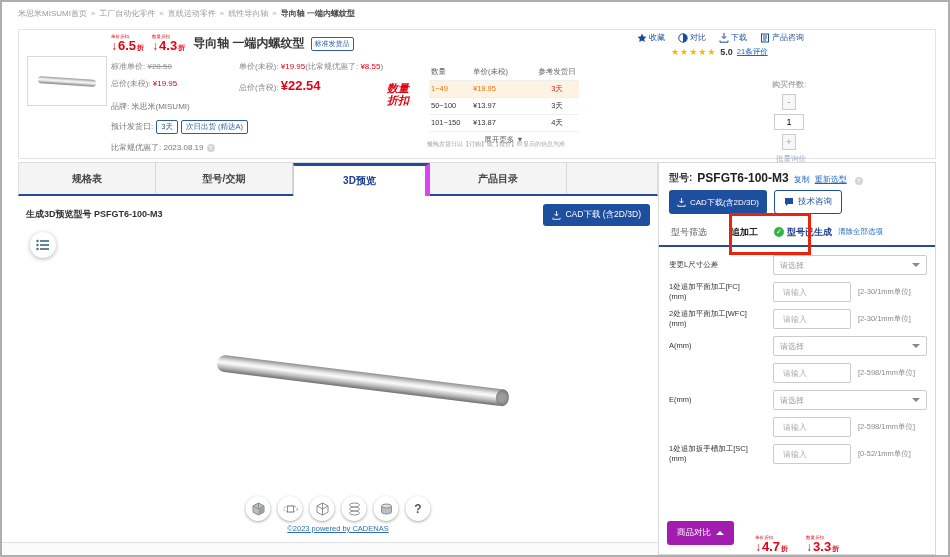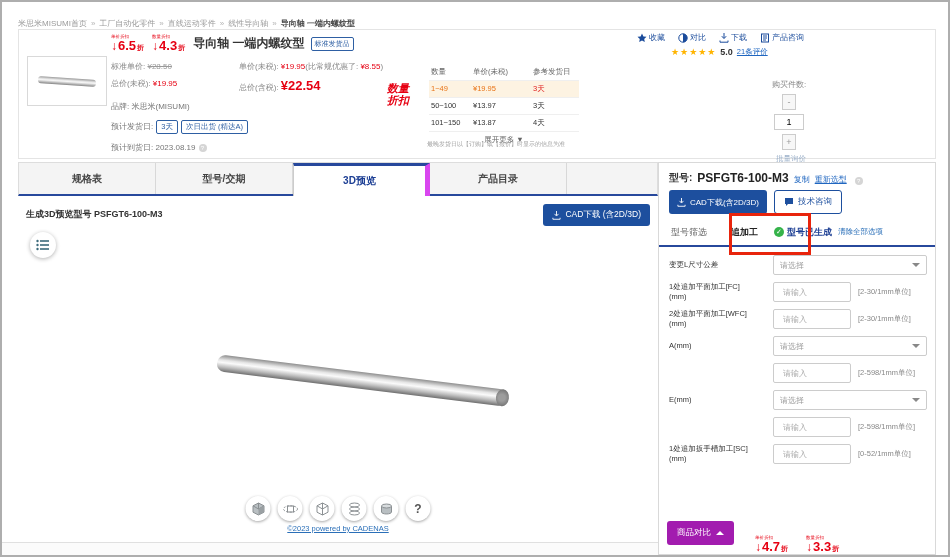--- a/index.html
+++ b/index.html
@@ -2,21 +2,21 @@
 <html><head>
 <meta charset="utf-8">
 <style>
   html,body{margin:0;padding:0;}
   body{
     width:950px;height:557px;position:relative;box-sizing:border-box;
     font-family:"Liberation Sans","DejaVu Sans",sans-serif;
     background:#fff;border:2px solid #aeaeae;overflow:hidden;color:#333;
   }
   
-  .breadcrumb{position:absolute;left:16px;top:16px;font-size:8px;color:#9a9a9a;white-space:nowrap;}
+  .breadcrumb{position:absolute;left:16px;top:6px;font-size:8px;color:#9a9a9a;white-space:nowrap;}
   .breadcrumb .crumb{color:#9a9a9a;cursor:pointer;}
   .breadcrumb .sep{margin:0 4px;color:#b5b5b5;}
   .breadcrumb .current{color:#444;font-weight:bold;}
   
   .card{position:absolute;left:16px;top:27px;width:916px;height:128px;border:1px solid #e4e4e4;background:#fff;}
   .thumb{position:absolute;left:8px;top:26px;width:78px;height:48px;border:1px solid #d9d9d9;display:flex;align-items:center;justify-content:center;}
   .mini-shaft{width:58px;height:7px;border-radius:3px;background:linear-gradient(180deg,#9a9a9a,#e9e9e9 35%,#f6f6f6 50%,#b3b3b3 80%,#848484);transform:rotate(4deg);}
   .info{position:absolute;left:92px;top:4px;width:300px;}
   .title-row{display:flex;align-items:flex-end;gap:6px;}
   .disc{display:inline-flex;flex-direction:column;line-height:1;margin-right:2px;}
@@ -34,21 +34,21 @@
   .meta{font-size:8px;color:#777;margin-top:8px;white-space:nowrap;}
   .chip{display:inline-block;border:1px solid #2e5fa3;color:#2e5fa3;font-size:7.5px;padding:1px 4px;margin-left:3px;border-radius:2px;background:#fff;}
   .info-dot{display:inline-block;width:8px;height:8px;border-radius:50%;background:#d5d5d5;color:#fff;font-size:6px;line-height:8px;text-align:center;vertical-align:middle;margin-left:3px;}
   .qty-badge{position:absolute;left:368px;top:52px;color:#e60012;font-weight:bold;font-style:italic;font-size:11px;line-height:1.1;}
   
   .ptable{position:absolute;left:410px;top:34px;width:150px;font-size:7.5px;}
   .ptable .trow{display:grid;grid-template-columns:42px 60px 48px;padding:3px 2px;border-bottom:1px solid #efefef;}
   .ptable .thead{color:#666;}
   .ptable .hl{background:#fdf3e2;color:#e87316;}
   .ptable .hl .day{color:#e02020;}
-  .ptable .day{text-align:left;}
+  .ptable .day{text-align:center;}
   .expand{margin-top:3px;text-align:center;color:#666;font-size:7.5px;cursor:pointer;}
   .tnote{position:absolute;left:408px;top:110px;width:172px;font-size:6px;color:#a3a3a3;white-space:nowrap;overflow:hidden;}
   
   .rcol{position:absolute;left:560px;top:2px;width:350px;}
   .actions{display:flex;gap:13px;margin-left:58px;align-items:center;}
   .action{display:flex;align-items:center;gap:2px;font-size:8px;color:#1a4b9b;cursor:pointer;white-space:nowrap;}
   .rating{margin-left:92px;margin-top:4px;display:flex;align-items:center;gap:4px;}
   .stars{color:#ffb400;font-size:9px;letter-spacing:1px;}
   .score{font-size:9px;font-weight:bold;color:#333;}
   .rev-link{font-size:7.5px;color:#1f66c0;text-decoration:underline;cursor:pointer;}
@@ -150,21 +150,21 @@
 
     <div class="price-grid">
       <span class="pg-std"><span class="lbl">标准单价:</span> <span class="val">¥28.50</span></span>
       <span class="pg-unit"><span class="lbl">单价(未税):</span> <span class="red">¥19.95</span><span>(比常规优惠了: </span><span class="red">¥8.55</span><span>)</span></span>
       <span class="pg-tex"><span class="lbl">总价(未税):</span> <span class="red">¥19.95</span></span>
       <span class="pg-tin"><span class="lbl">总价(含税):</span> <span class="val">¥22.54</span></span>
     </div>
 
     <div class="meta"><span>品牌:</span> <span>米思米(MISUMI)</span></div>
     <div class="meta"><span>预计发货日:</span><span class="chip">3天</span><span class="chip">次日出货 (精达A)</span></div>
-    <div class="meta"><span>预计到货日:</span> <span>2023.08.19</span><span class="info-dot">?</span></div>
+    <div class="meta"><span>比常规优惠了:</span> <span>2023.08.19</span><span class="info-dot">?</span></div>
   </div>
 
   <div class="qty-badge">
     <div>数量</div>
     <div>折扣</div>
   </div>
 
   <div class="ptable">
     <div class="trow thead">
       <span>数量</span>

